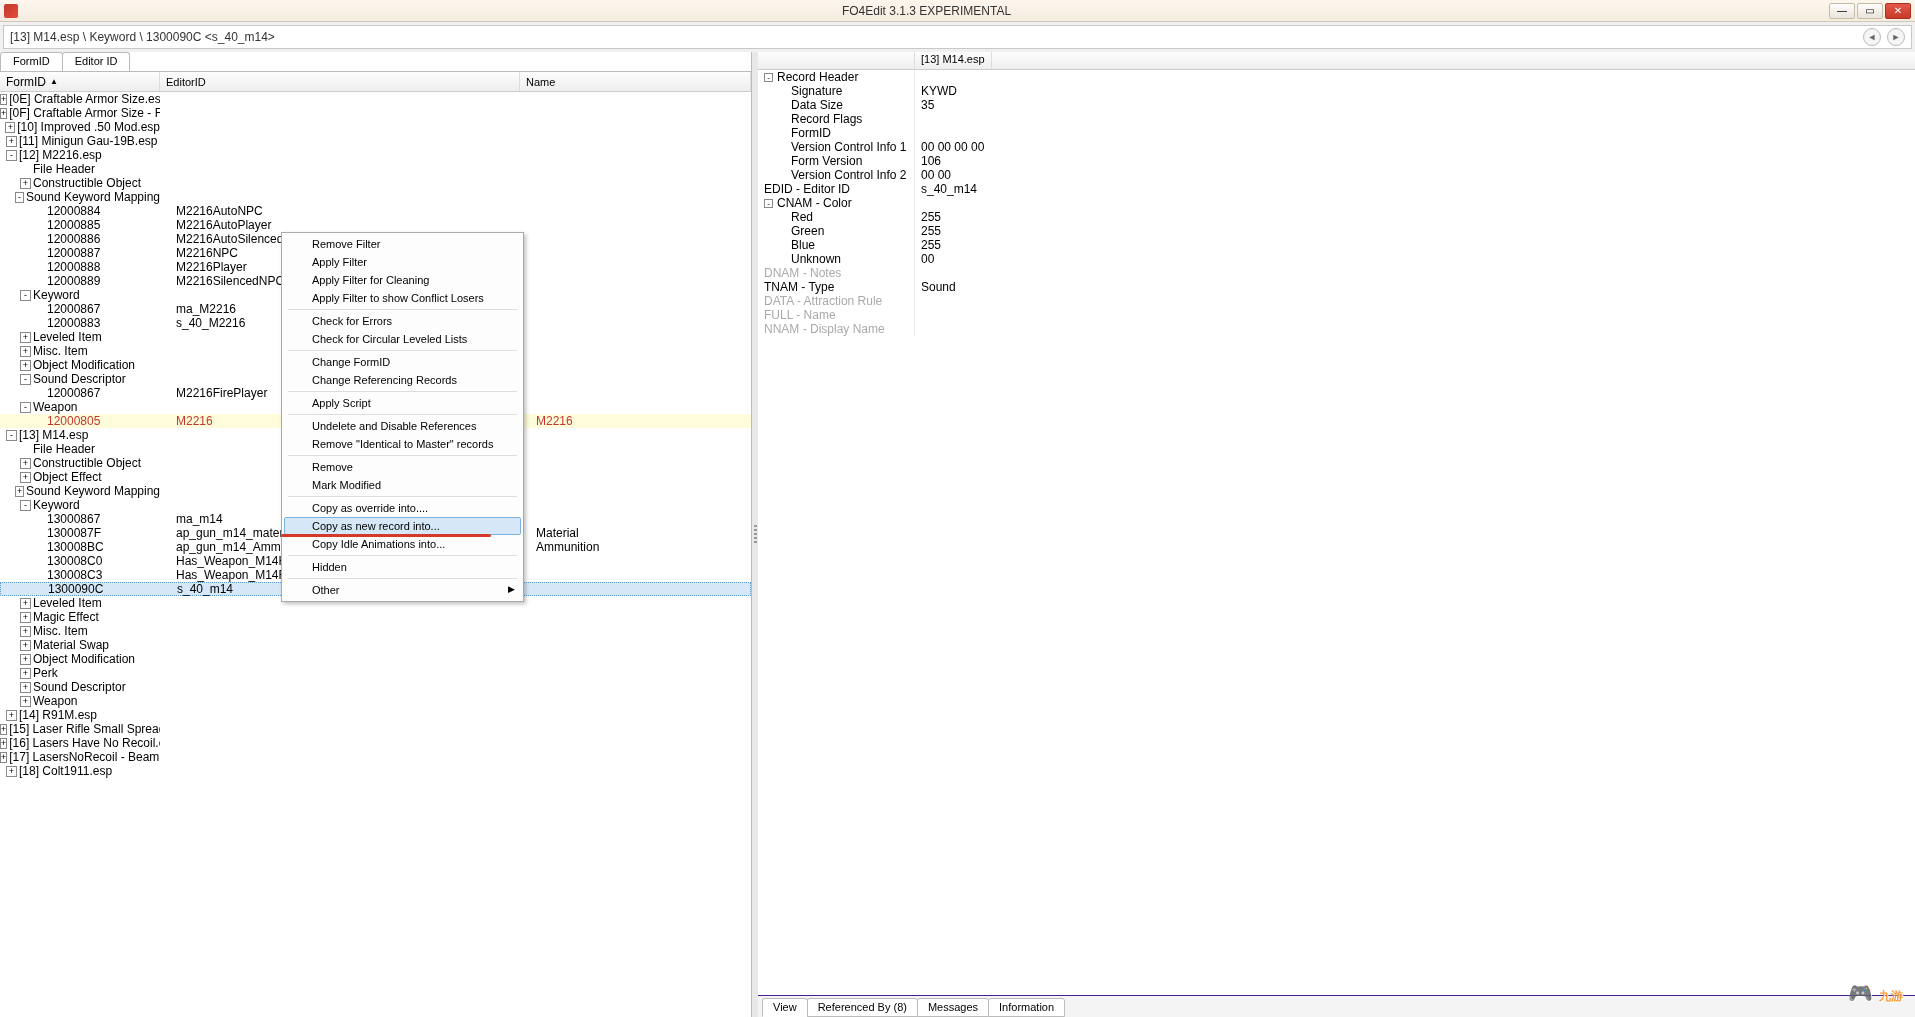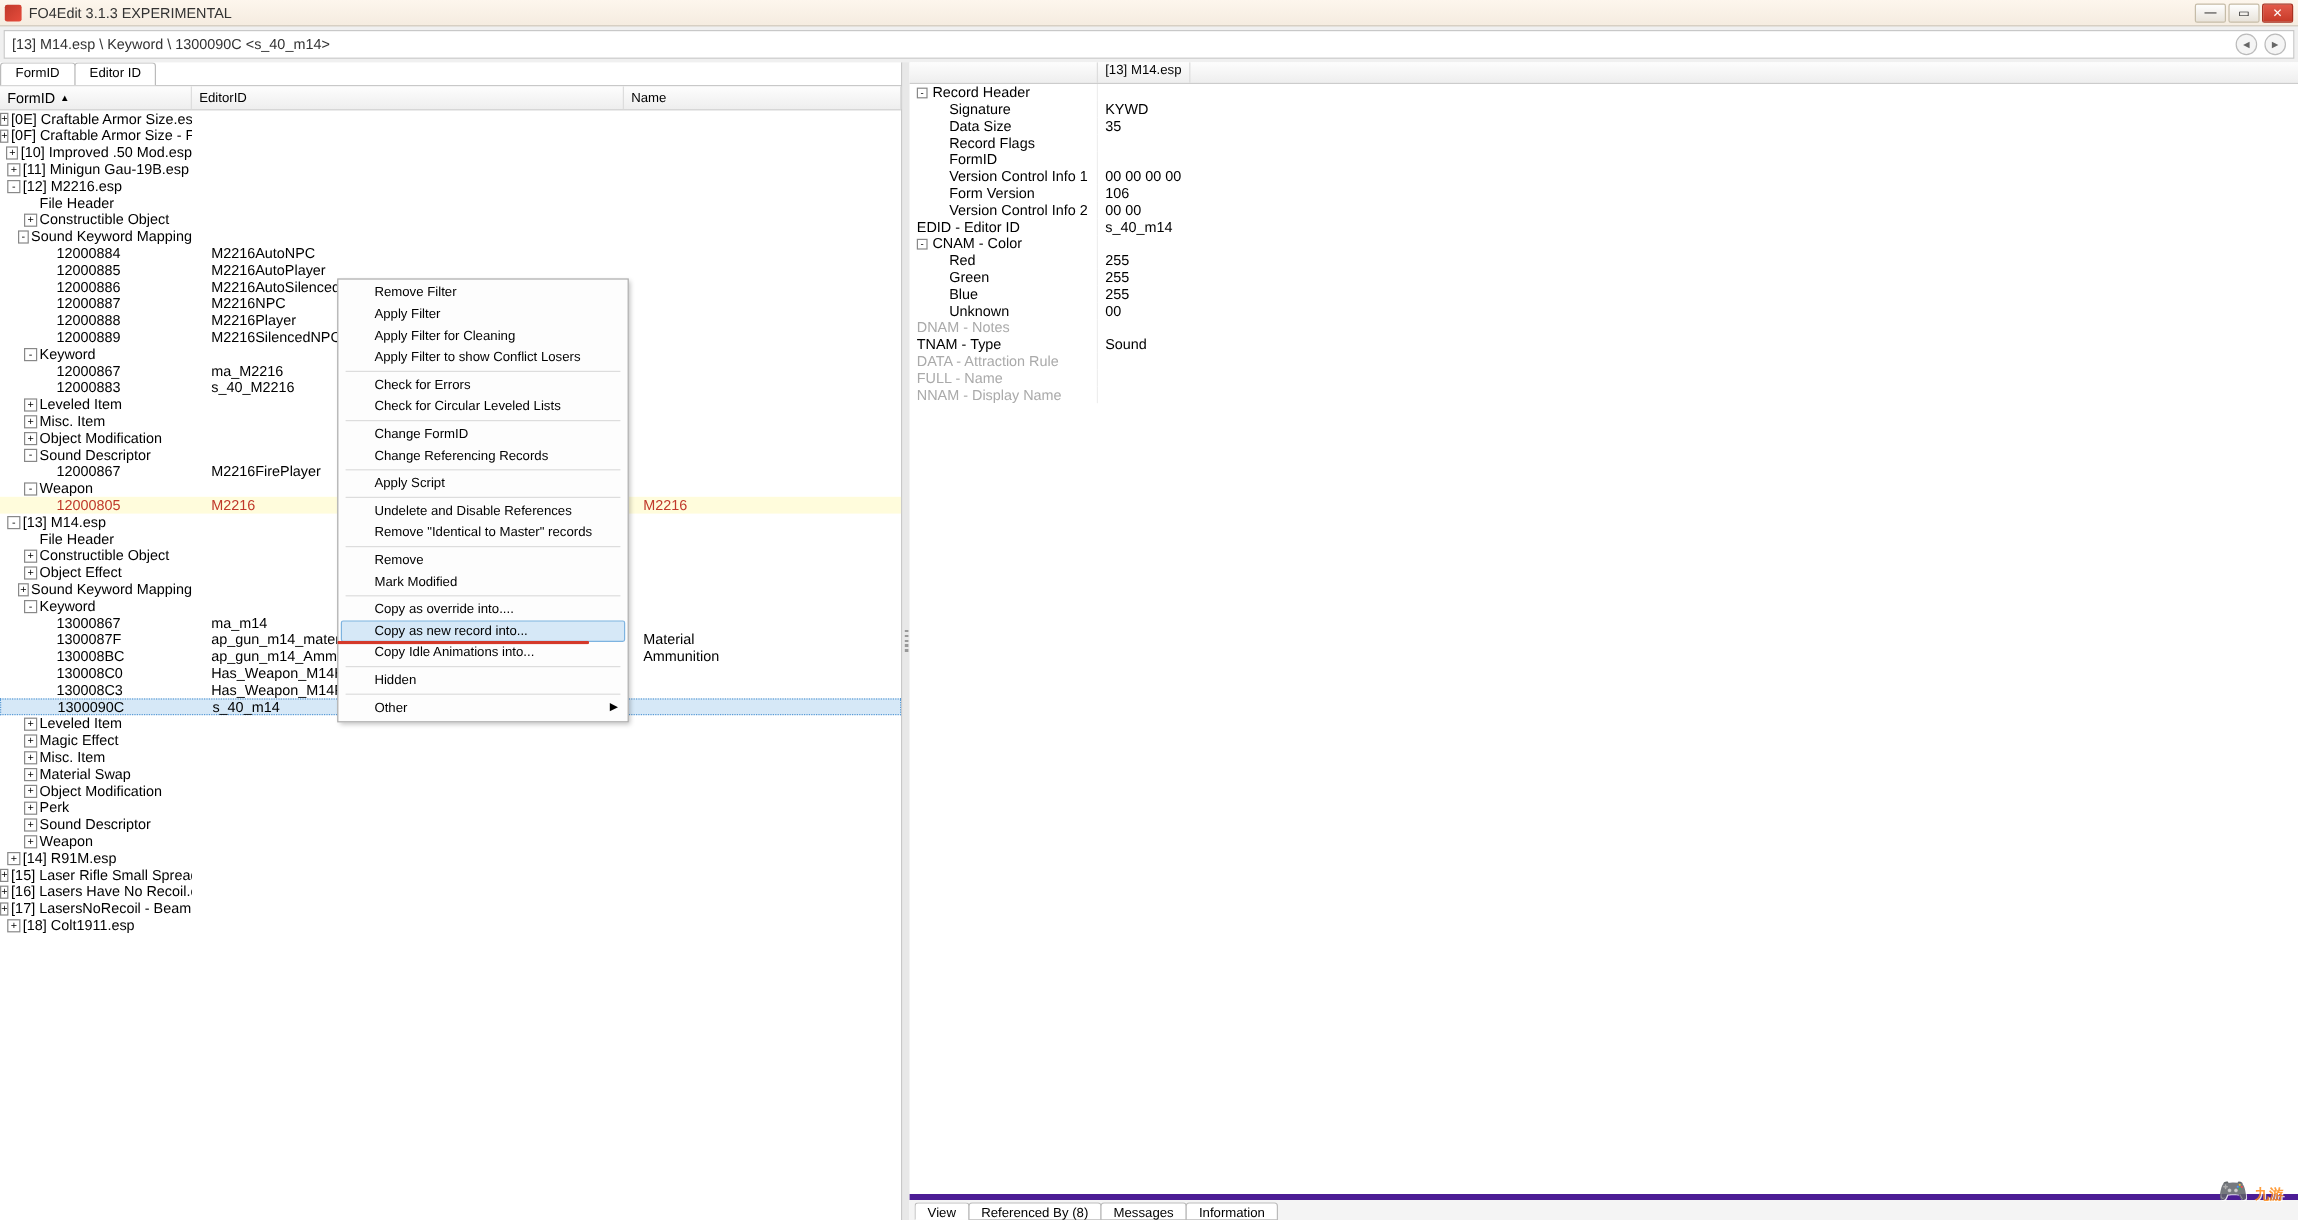--- a/index.html
+++ b/index.html
@@ -1,19 +1,19 @@
 <!DOCTYPE html>
 <html><head>
 <meta charset="utf-8">
 <style>
 * { margin: 0; padding: 0; box-sizing: border-box; font-family: "Segoe UI", Tahoma, sans-serif; font-size: 12px; }
 body { background: #f0f0f0; overflow: hidden; user-select: none; }
 .titlebar { background: linear-gradient(#fdf6ed, #f5ece0); height: 22px; display: flex; align-items: center; padding: 0 4px; border-bottom: 1px solid #d0c8b8; }
 .titlebar-icon { width: 14px; height: 14px; background: linear-gradient(135deg,#c0392b,#e74c3c); border-radius: 2px; margin-right: 6px; }
-.titlebar-text { flex: 1; font-size: 12px; color: #333; }
+.titlebar-text { flex: 1; font-size: 12px; color: #333; text-align: center; }
 .titlebar-btns { display: flex; gap: 2px; }
 .tbtn { width: 26px; height: 16px; background: linear-gradient(#fefefe,#e8e3da); border: 1px solid #c5bca8; border-radius: 2px; display: flex; align-items: center; justify-content: center; font-size: 10px; cursor: pointer; }
 .tbtn.close { background: linear-gradient(#e25a4a,#c73a28); color: #fff; border-color: #a83020; }
 .breadcrumb-bar { background: #fff; height: 24px; border: 1px solid #c8c8c8; margin: 3px; display: flex; align-items: center; padding: 0 6px; font-size: 12px; color: #333; position: relative; }
 .bc-nav { position: absolute; right: 6px; display: flex; gap: 6px; }
 .bc-btn { width: 18px; height: 18px; border: 1px solid #bbb; border-radius: 50%; background: #f5f5f5; display: flex; align-items: center; justify-content: center; font-size: 9px; color: #666; cursor: pointer; }
 .content { display: flex; height: calc(100vh - 52px); }
 .left-pane { width: 752px; display: flex; flex-direction: column; border-right: 1px solid #bbb; background: #fff; }
 .left-tabs { display: flex; height: 20px; border-bottom: 1px solid #bbb; }
 .ltab { padding: 2px 12px; border: 1px solid #bbb; border-bottom: none; background: #fff; margin-right: -1px; border-top-left-radius: 3px; border-top-right-radius: 3px; font-size: 11px; cursor: pointer; }
@@ -45,21 +45,21 @@
 .right-header { height: 18px; display: flex; border-bottom: 1px solid #ccc; background: linear-gradient(#fdfdfd,#eee); }
 .rh-cell { padding: 1px 6px; font-size: 11px; border-right: 1px solid #ddd; }
 .rh-cell.c1 { width: 157px; }
 .prop-body { flex: 1; overflow: auto; }
 .prop-row { display: flex; height: 14px; font-size: 11px; }
 .prop-row .pname { width: 157px; padding-left: 6px; display: flex; align-items: center; border-right: 1px solid #eee; }
 .prop-row .pval { flex: 1; padding-left: 6px; display: flex; align-items: center; }
 .prop-row.indent .pname { padding-left: 20px; }
 .prop-row.greyed { color: #aaa; text-align: right; }
 .pexp { display: inline-block; width: 9px; height: 9px; border: 1px solid #888; font-size: 8px; line-height: 7px; text-align: center; margin-right: 4px; background: #fff; }
-.right-tabs { height: 22px; display: flex; border-top: 5px solid #4c1d95; background: #f4f4f4; padding-top: 2px; padding-left: 4px; }
+.right-tabs { height: 22px; display: flex; border-top: 1px solid #4c1d95; background: #f4f4f4; padding-top: 2px; padding-left: 4px; }
 .rtab { padding: 2px 10px; border: 1px solid #bbb; background: #fff; margin-right: -1px; border-top-left-radius: 3px; border-top-right-radius: 3px; font-size: 11px; cursor: pointer; }
 .rtab.active { background: #fff; border-bottom-color: #fff; }
 ::-webkit-scrollbar { width: 16px; }
 ::-webkit-scrollbar-track { background: #f0f0f0; border-left: 1px solid #ddd; }
 ::-webkit-scrollbar-thumb { background: #cdcdcd; border: 1px solid #aaa; border-radius: 2px; }
 .watermark { position: fixed; right: 12px; bottom: 12px; font-size: 20px; font-weight: bold; color: #ff8c1a; text-shadow: 1px 1px #fff; pointer-events: none; opacity: 0.85; }
 </style>
 </head>
 <body>
 

